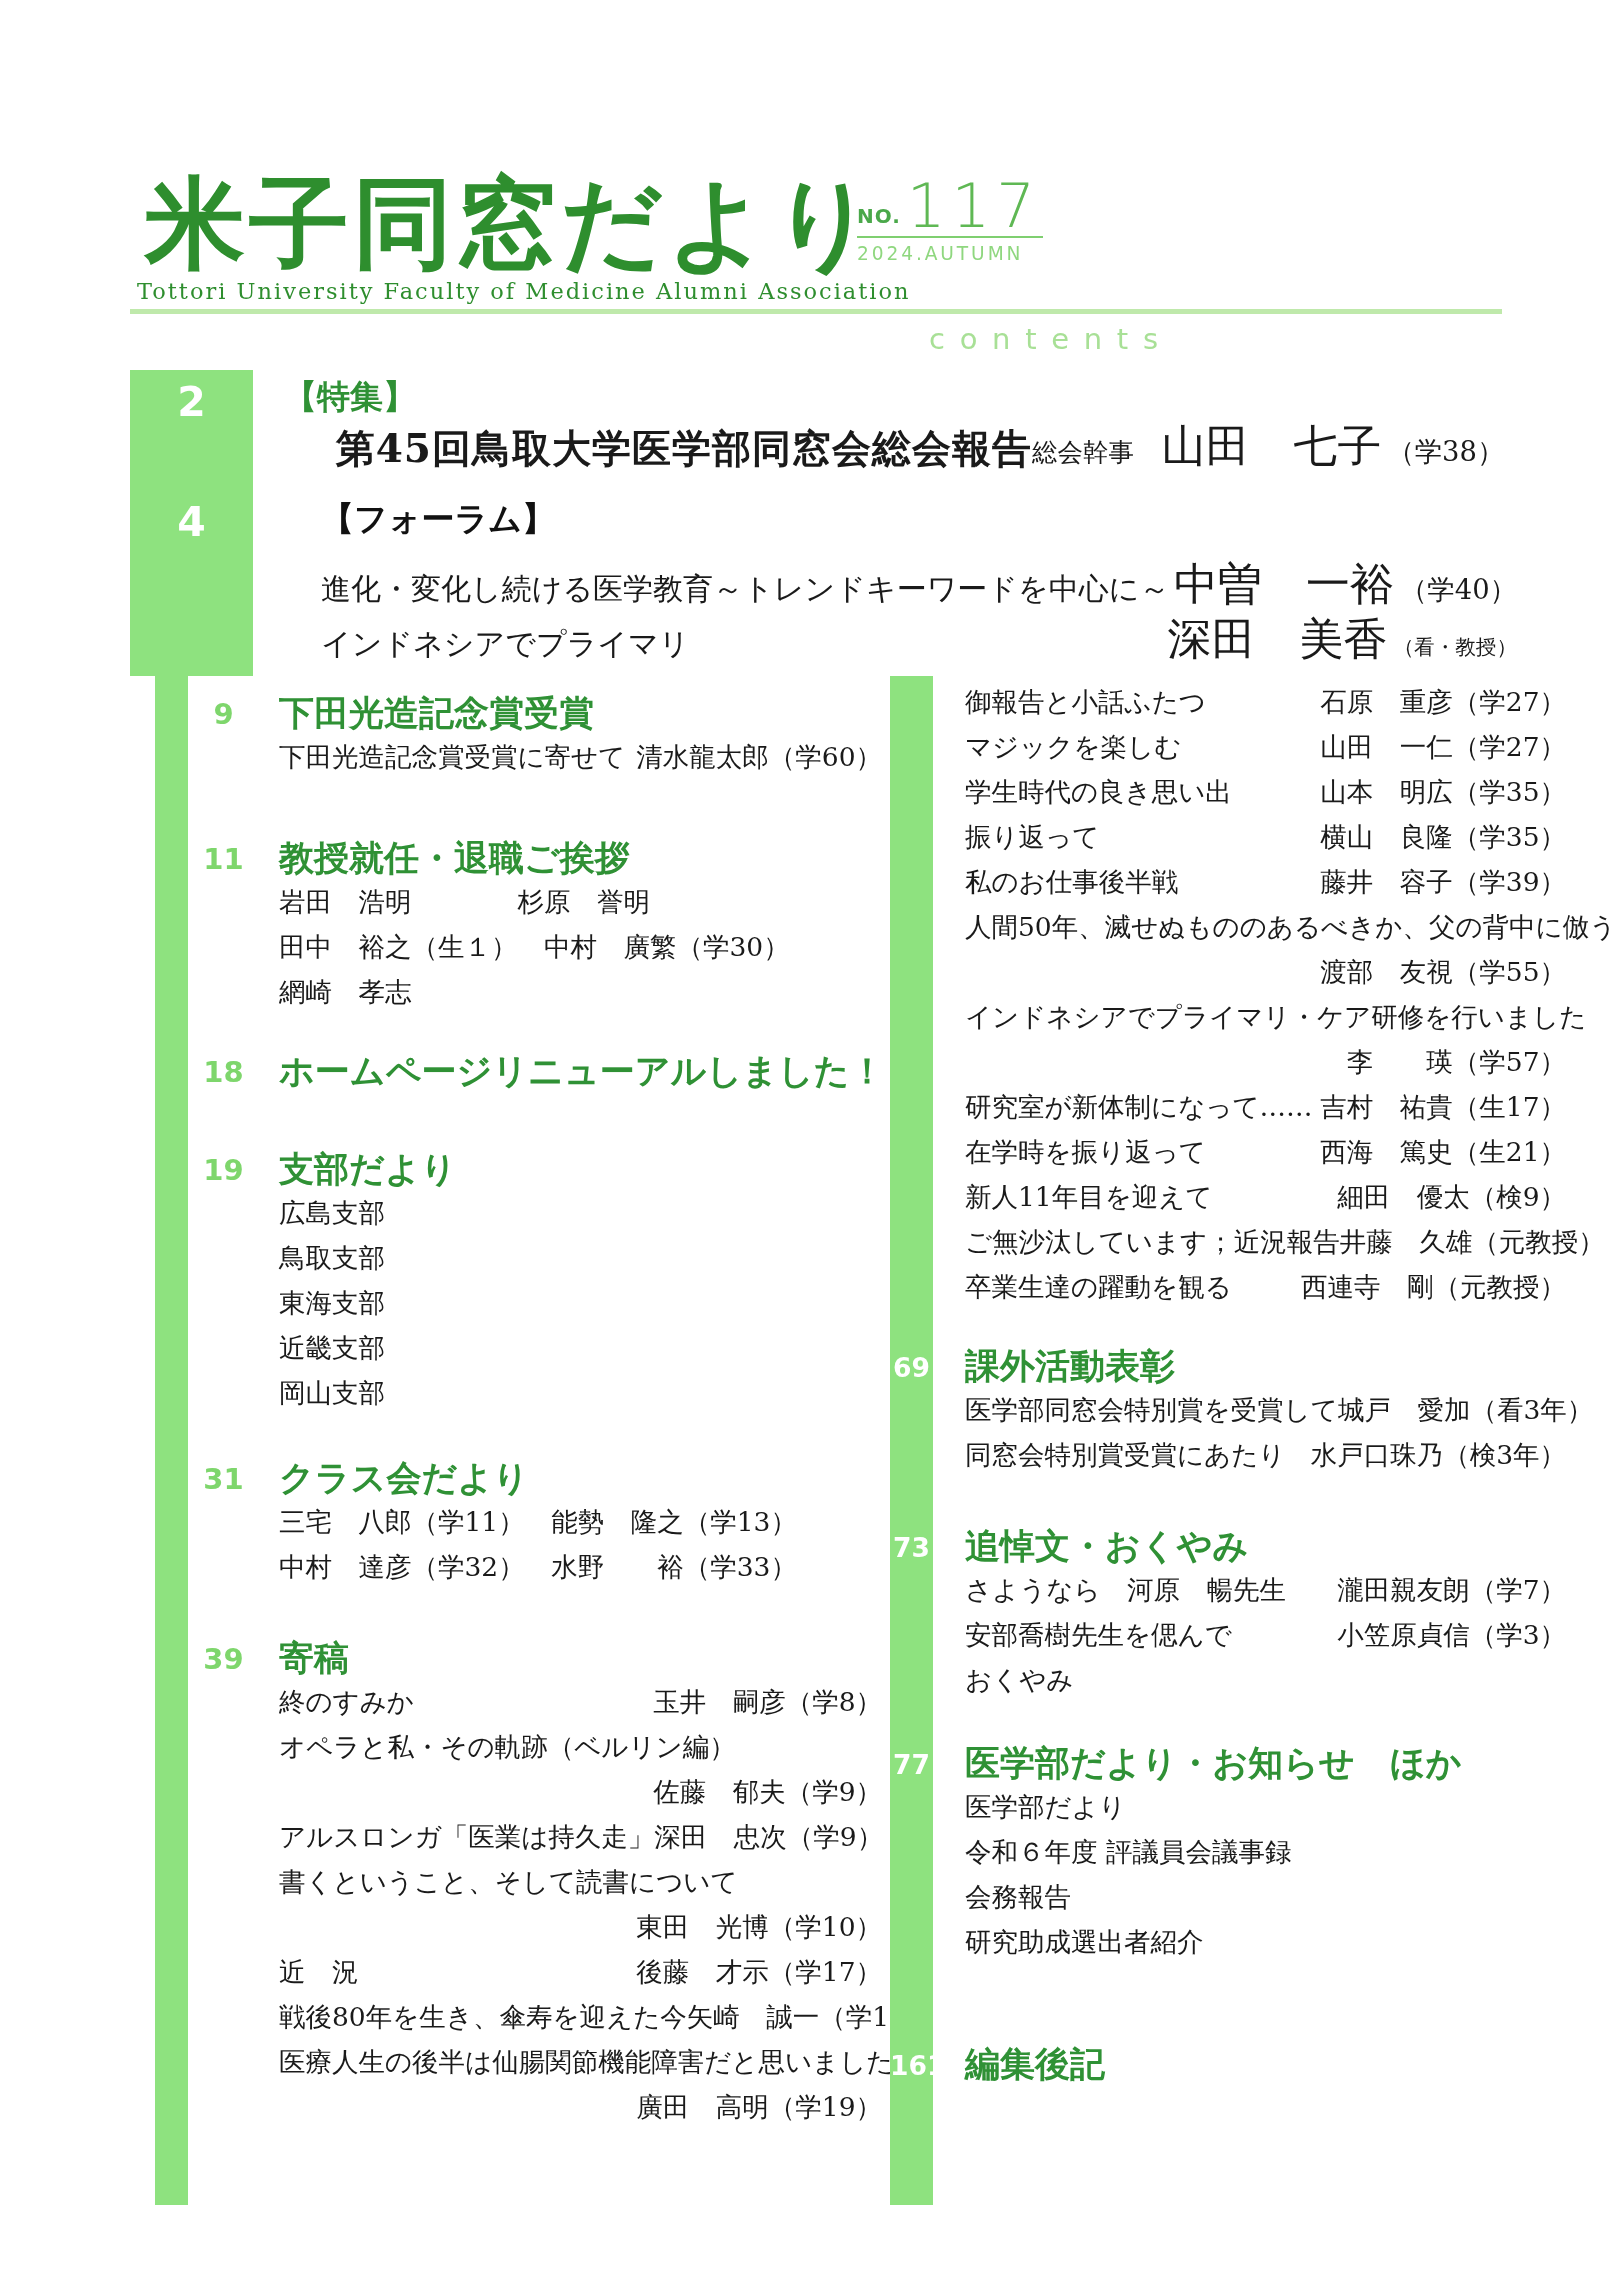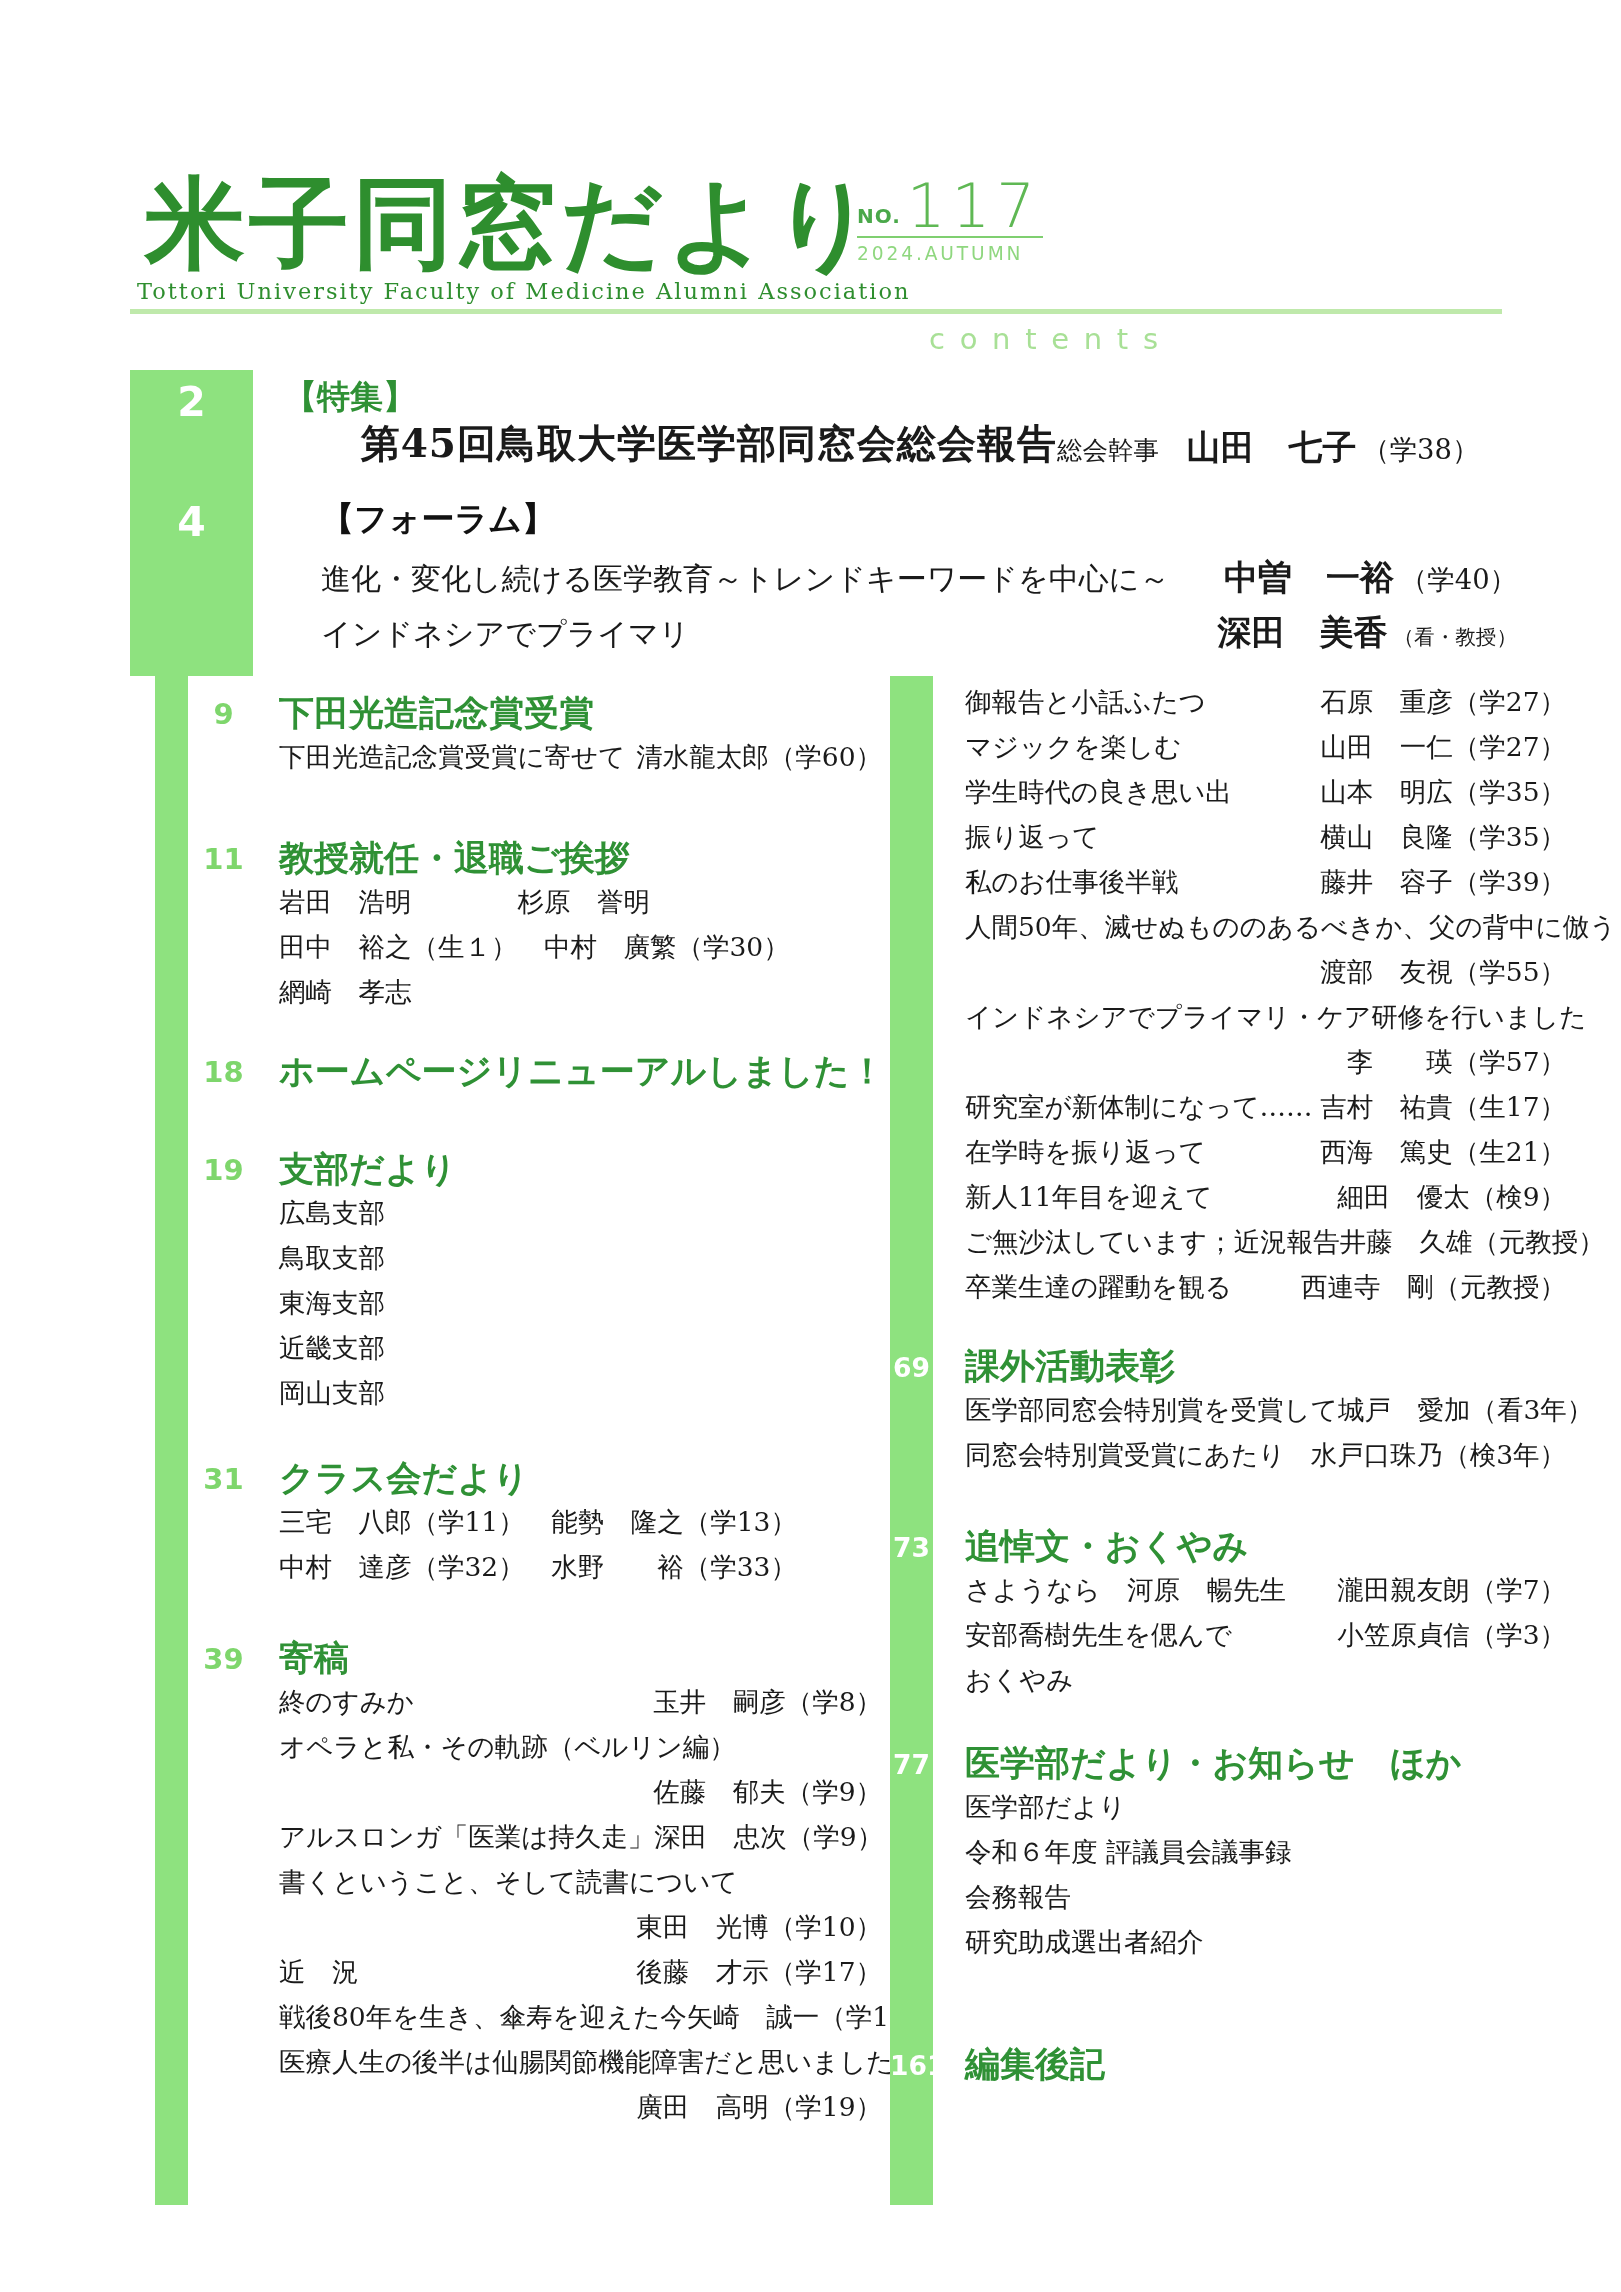--- a/index.html
+++ b/index.html
@@ -36,21 +36,21 @@
     left:130px;width:123px;text-align:center;color:#ffffff;
     font-family:"DejaVu Sans", sans-serif;font-weight:700;font-size:41px;line-height:1;
   }
   .tag{font-family:"DejaVu Sans", sans-serif;font-weight:700;font-size:33px;line-height:1;}
   .tag-green{color:#2f9135;}
   .tag-black{color:#111111;}
   .feature-row{left:323px;top:417px;width:1194px;display:flex;justify-content:center;align-items:flex-end;}
   .feature-title{font-size:39px;font-weight:700;letter-spacing:1px;}
   .author-block{white-space:nowrap;display:flex;align-items:baseline;}
   .author-role{font-size:25.5px;margin-right:27.4px;}
-  .author-name{font-size:34px;font-weight:700;}
+  .author-name{font-size:44px;font-weight:400;}
   .author-class{font-size:27.4px;margin-left:5.9px;}
   .forum-row{left:321px;width:1196px;display:flex;justify-content:space-between;align-items:baseline;}
   .forum-title{font-size:30px;}
   .sm{font-size:20.6px;}
 
   
   .col{position:absolute;top:676px;}
   .col-l{left:155px;width:727px;}
   .col-r{left:890px;width:676px;}
   .vbar{position:absolute;top:0;left:0;background:#8ee27f;}

